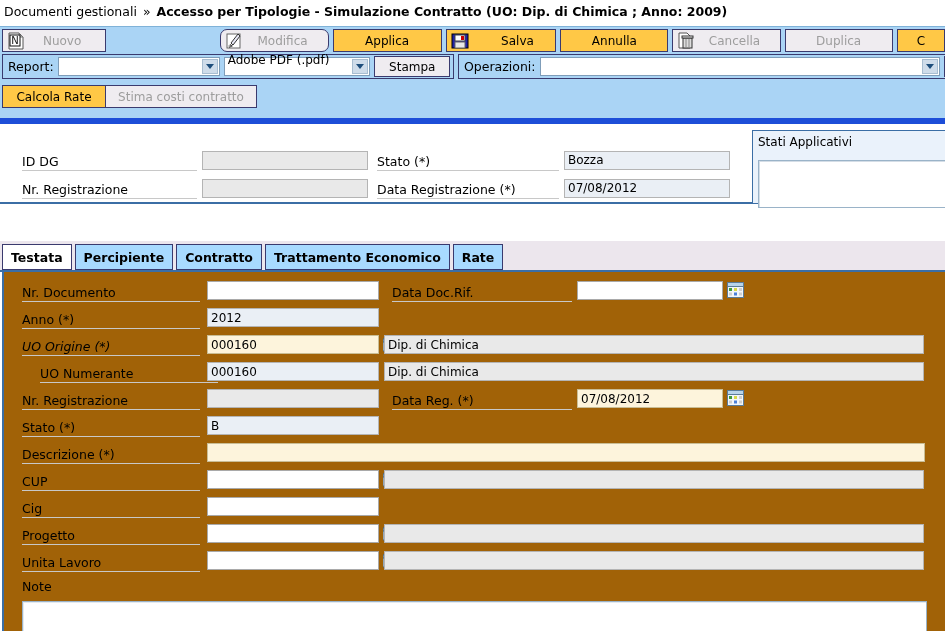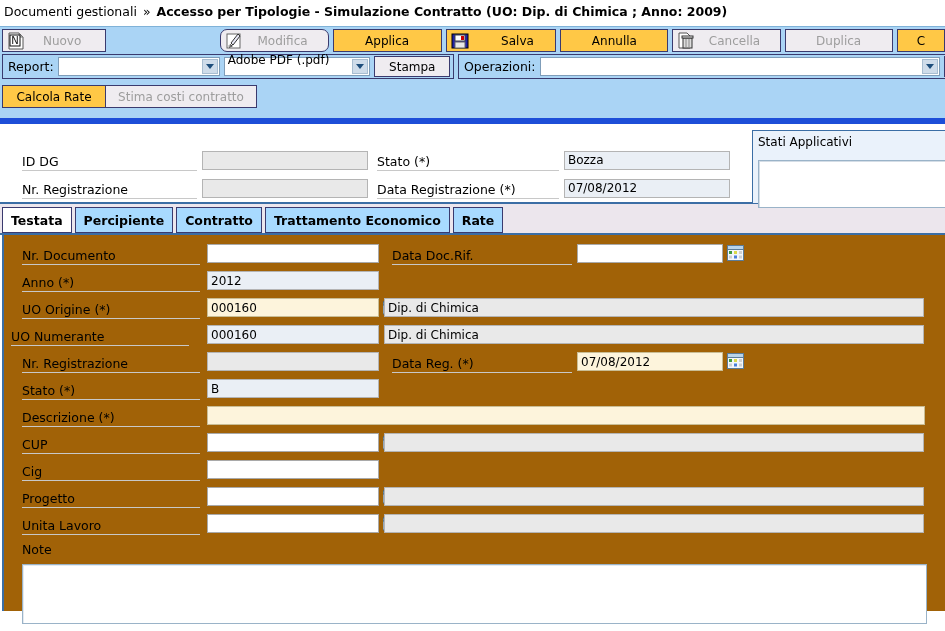--- a/index.html
+++ b/index.html
@@ -184,20 +184,21 @@
 
   
   .tabbar {
     height: 31px;
     background: #ece6ed;
     display: flex;
     align-items: flex-end;
     padding-left: 2px;
     gap: 3px;
     border-bottom: 2px solid #3b6ea5;
+    margin-top: 37px;
   }
   .tab {
     height: 26px;
     border: 1px solid #3a3a6e;
     background: #a8daff;
     color: #000;
     font-size: 12.5px;
     font-weight: bold;
     display: flex; align-items: center; justify-content: center;
     padding: 0 8px;
@@ -398,32 +399,32 @@
           <rect x="2" y="10.5" width="3" height="3" fill="#cfcfcf"></rect>
           <rect x="7" y="10.5" width="3" height="3" fill="#4a7fd8"></rect>
           <rect x="12" y="10.5" width="3" height="3" fill="#cfcfcf"></rect>
         </svg></span>
     </div>
     <div class="frow" style="top: 35px;">
       <div class="cell flabel" style="left: 18px; top: 0px; width: 178px;">Anno (*)</div>
       <div class="cell finput roblue" style="left: 203px; top: 1px; width: 172px;">2012</div>
     </div>
     <div class="frow" style="top: 62px;">
-      <div class="cell flabel" style="left: 18px; top: 0px; width: 178px;">UO Origine (*)</div>
+      <div class="cell flabel" style="left: 18px; top: 0px; width: 178px; font-style: italic;">UO Origine (*)</div>
       <div class="cell finput req" style="left: 203px; top: 1px; width: 172px;">000160</div>
       <span class="cell picker" style="left: 379px; top: 2px;"><svg viewBox="0 0 17 16" width="17" height="16">
           <rect x="0" y="3" width="12" height="12" fill="#dfe7ee" stroke="#4a6a86"></rect>
           <rect x="0" y="3" width="12" height="3" fill="#8fb0c8" stroke="#4a6a86"></rect>
           <rect x="7" y="0" width="9" height="9" fill="#ffd9a0" stroke="#c3761c"></rect>
           <rect x="7" y="0" width="9" height="2.5" fill="#e8862a" stroke="#c3761c"></rect>
         </svg></span>
       <div class="cell finput ro" style="left: 380px; top: 1px; width: 540px;">Dip. di Chimica</div>
     </div>
     <div class="frow" style="top: 89px;">
-      <div class="cell flabel" style="left: 7px; top: 0px; width: 178px;">UO Numerante</div>
+      <div class="cell flabel" style="left: 36px; top: 0px; width: 178px;">UO Numerante</div>
       <div class="cell finput roblue" style="left: 203px; top: 1px; width: 172px;">000160</div>
       <div class="cell finput ro" style="left: 380px; top: 1px; width: 540px;">Dip. di Chimica</div>
     </div>
     <div class="frow" style="top: 116px;">
       <div class="cell flabel" style="left: 18px; top: 0px; width: 178px;">Nr. Registrazione</div>
       <div class="cell finput ro" style="left: 203px; top: 1px; width: 172px;"></div>
       <div class="cell flabel" style="left: 388px; top: 0px; width: 180px;">Data Reg. (*)</div>
       <div class="cell finput req" style="left: 573px; top: 1px; width: 146px;">07/08/2012</div>
       <span class="cell picker" style="left: 723px; top: 2px;"><svg viewBox="0 0 17 16" width="17" height="16">
           <rect x="0.5" y="0.5" width="16" height="15" fill="#f2f6fa" stroke="#5b7c99"></rect>

